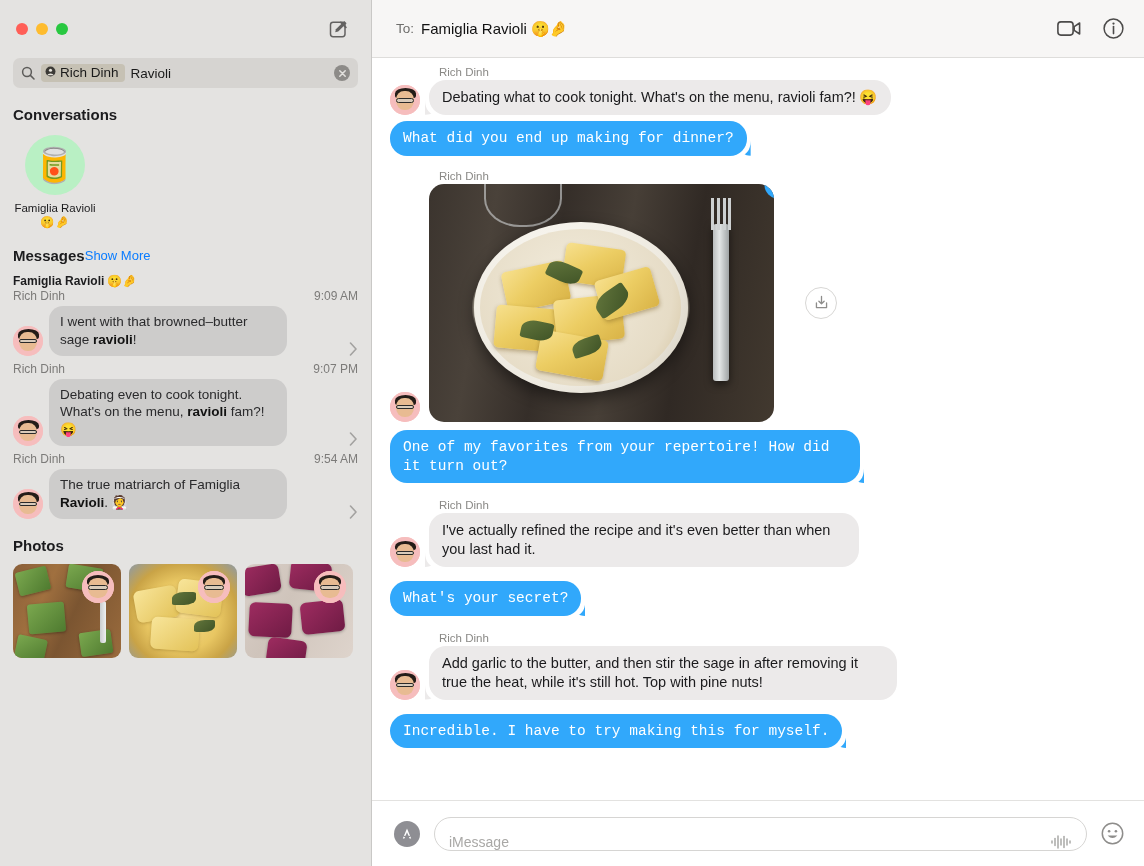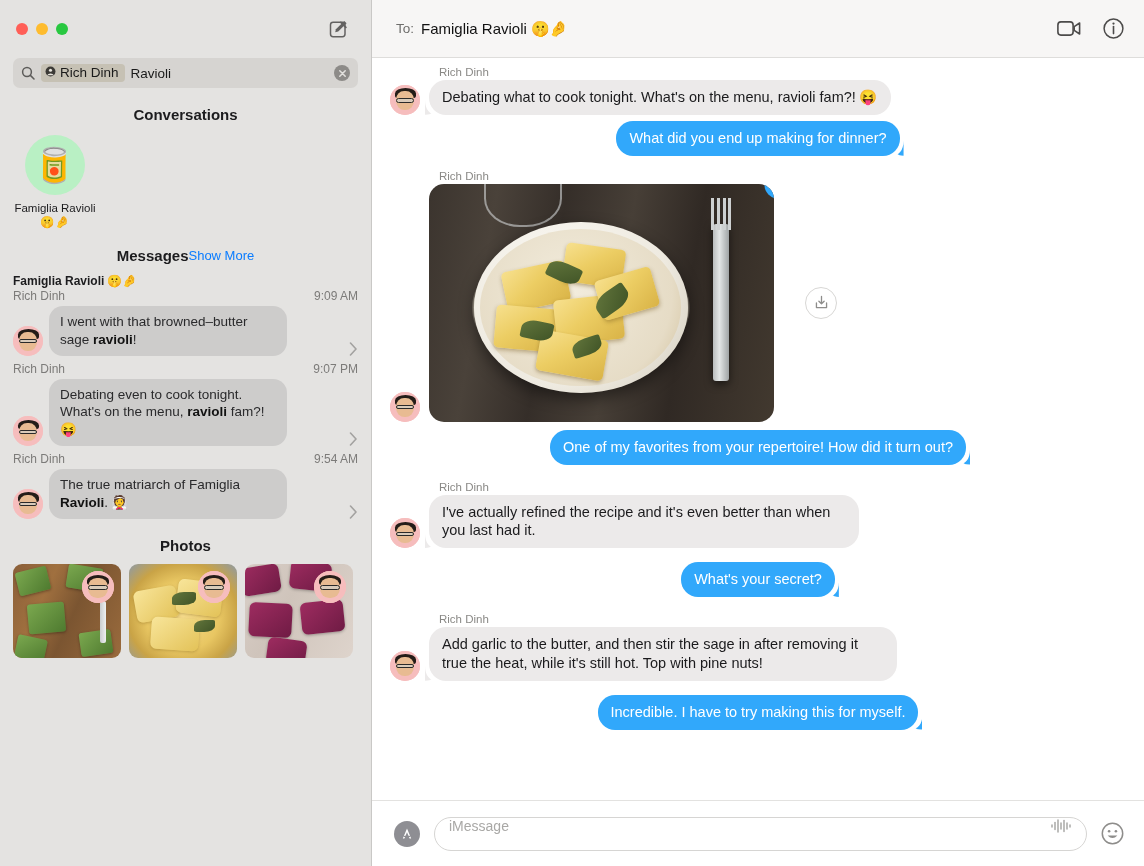--- a/index.html
+++ b/index.html
@@ -78,21 +78,21 @@
     background: #8d8b88;
     display: flex; align-items: center; justify-content: center;
     flex-shrink: 0; cursor: pointer;
   }
   .clear-btn svg { display: block; }
 
   
   .section-head {
     font-size: 15px; font-weight: bold; color: #1c1c1e;
     padding: 18px 13px 0 13px;
-    display: flex; align-items: center; justify-content: center;
+    display: flex; align-items: center; justify-content: flex-start;
   }
   .show-more { font-size: 13px; color: #0a7cff; font-weight: normal; cursor: pointer; }
 
   .sidebar-scroll { flex: 1; overflow: hidden; }
 
   
   .conv-row { padding: 12px 13px 0 13px; display: flex; }
   .conv-item {
     width: 84px; display: flex; flex-direction: column;
     align-items: center; cursor: pointer;
@@ -177,21 +177,21 @@
   .hdr-icon { cursor: pointer; display: flex; align-items: center; }
 
   .thread {
     flex: 1; overflow: hidden;
     padding: 8px 18px 4px 18px;
     display: flex; flex-direction: column;
     position: relative;
   }
   .row { display: flex; margin-bottom: 6px; }
   .row.in { justify-content: flex-start; align-items: flex-end; }
-  .row.out { justify-content: center; }
+  .row.out { justify-content: flex-start; font-family: Liberation Mono, monospace; }
   .in-wrap { display: flex; align-items: flex-end; gap: 9px; max-width: 560px; }
   .av {
     width: 30px; height: 30px; border-radius: 50%;
     background: #f6c4c4; flex-shrink: 0; overflow: hidden;
   }
   .sender {
     font-size: 11.5px; color: #8a8986;
     margin: 0 0 2px 49px;
   }
   .bubble {
@@ -253,21 +253,21 @@
   .appstore-btn {
     width: 26px; height: 26px; border-radius: 50%;
     background: #8e8e93;
     display: flex; align-items: center; justify-content: center;
     cursor: pointer; flex-shrink: 0;
   }
   .input-box {
     flex: 1; height: 34px;
     border: 1px solid #d6d5d3;
     border-radius: 17px;
-    display: flex; align-items: flex-start;
+    display: flex; align-items: flex-end;
     padding: 0 14px;
   }
   .input-ph { font-size: 14px; color: #a9a8a6; flex: 1; }
   .wave-icon { cursor: pointer; display: flex; }
   .emoji-btn { cursor: pointer; display: flex; flex-shrink: 0; }
 
   
   .img-ravioli-big {
     width: 100%; height: 100%;
     background:

